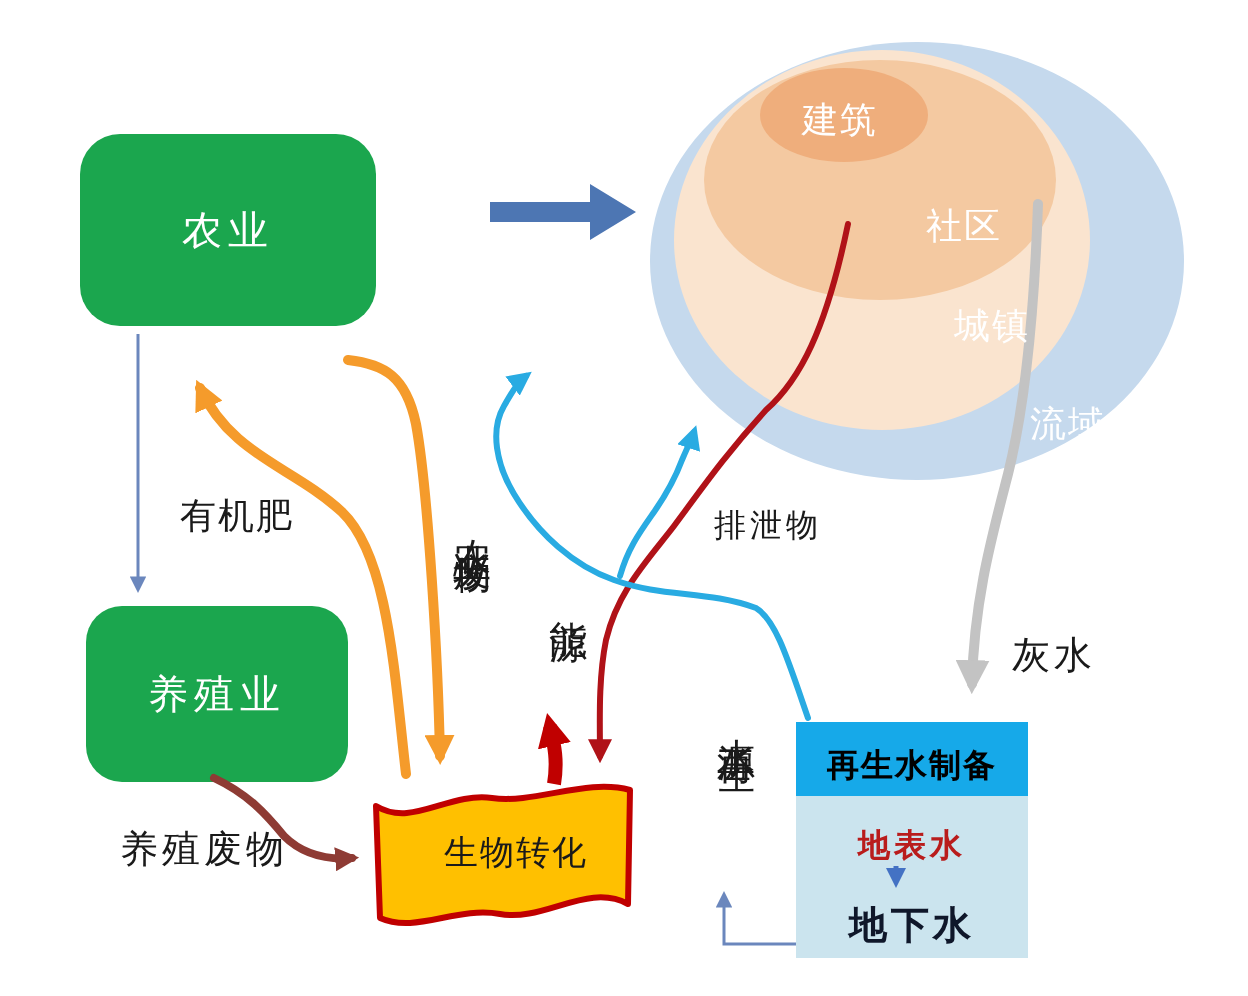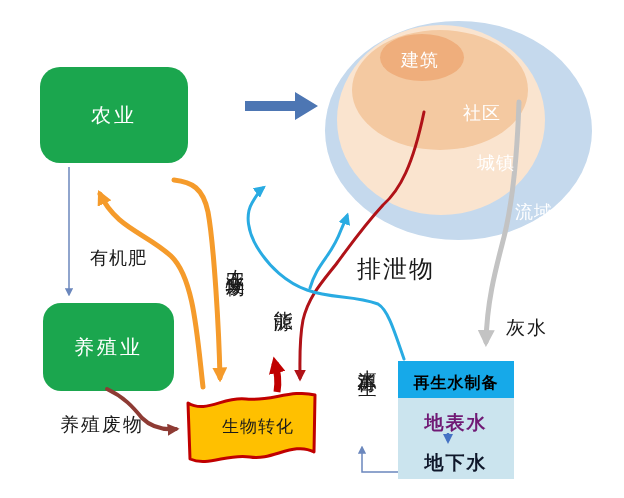--- a/index.html
+++ b/index.html
@@ -16,28 +16,28 @@
   .ring-building{left:380px;top:34px;width:84px;height:47px;background:#EFAE7C;}
   .ring-label{position:absolute;color:#FFFFFF;font-size:18px;letter-spacing:1px;z-index:4;white-space:nowrap;}
   
   .green-node{position:absolute;background:#1BA64E;border-radius:20px;display:flex;align-items:center;justify-content:center;
     color:#FFFFFF;font-size:20px;letter-spacing:3px;z-index:2;}
   #node-agriculture{left:40px;top:67px;width:148px;height:96px;}
   #node-aquaculture{left:43px;top:303px;width:131px;height:88px;border-radius:18px;}
   
   .water-box{position:absolute;left:398px;width:116px;display:flex;align-items:center;justify-content:center;z-index:2;}
   #box-prep{top:361px;height:44px;background:#16A9E9;color:#000000;font-size:16px;font-weight:bold;letter-spacing:1px;}
-  #box-surface{top:398px;height:50px;background:#CBE4EE;color:#701a75;font-size:19px;font-weight:bold;letter-spacing:2px;}
+  #box-surface{top:398px;height:50px;background:#CBE4EE;color:#b91c1c;font-size:16px;font-weight:bold;letter-spacing:2px;}
   #box-ground{top:447px;height:32px;background:#CBE4EE;color:#0f172a;font-size:19px;font-weight:bold;letter-spacing:2px;}
   
   .flow-label{position:absolute;color:#1A1A1A;z-index:4;white-space:nowrap;}
   .vlabel{writing-mode:vertical-rl;text-orientation:upright;letter-spacing:3px;}
   #lbl-organic{left:90px;top:246px;font-size:18px;letter-spacing:1px;}
   #lbl-breeding{left:60px;top:412px;font-size:19px;letter-spacing:2px;}
-  #lbl-excreta{left:357px;top:253px;font-size:24px;letter-spacing:2px;}
+  #lbl-excreta{left:357px;top:253px;font-size:16px;letter-spacing:2px;}
   #lbl-grey{left:506px;top:315px;font-size:19px;letter-spacing:2px;}
   #lbl-agwaste{left:222px;top:254px;font-size:19px;}
   #lbl-energy{left:270px;top:295px;font-size:19px;}
   #lbl-waterregen{left:354px;top:354px;font-size:19px;}
   #lbl-banner{left:188px;top:415px;width:140px;text-align:center;font-size:17px;letter-spacing:1px;z-index:4;}
   svg#arrow-layer{position:absolute;left:0;top:0;z-index:3;}
 </style>
 </head>
 <body>
 

